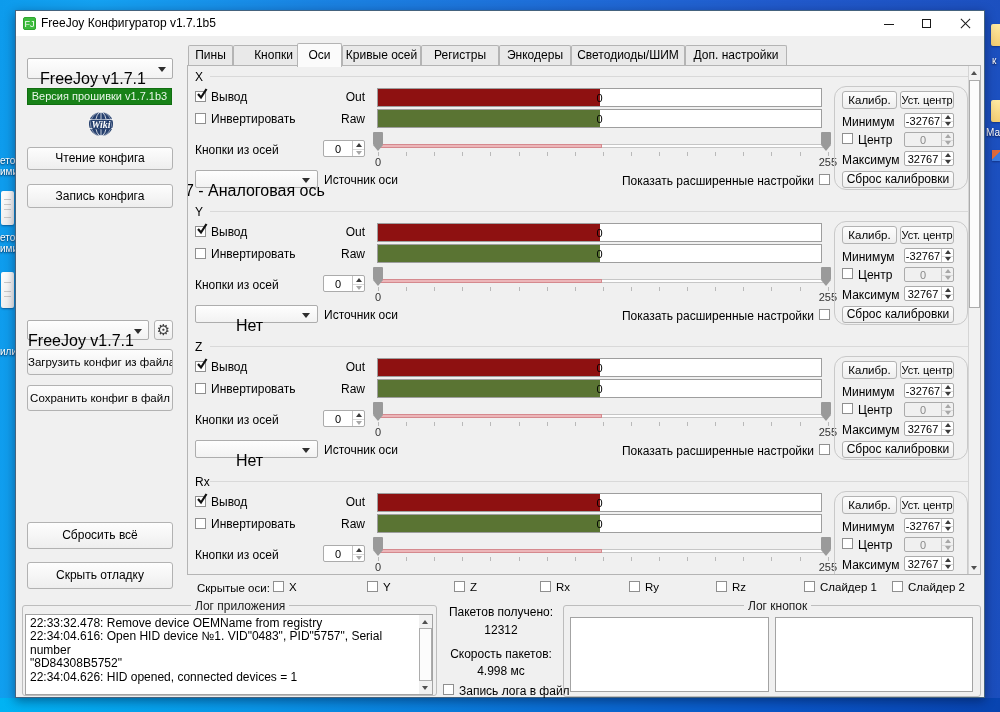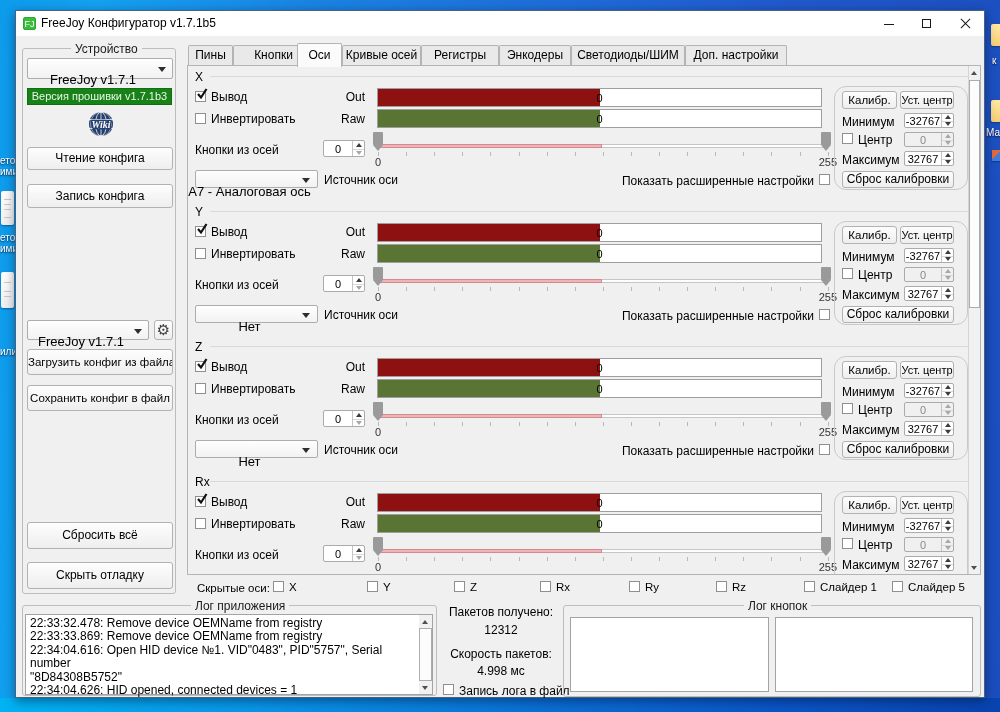--- a/index.html
+++ b/index.html
@@ -38,21 +38,21 @@
   .cap-glyph-close{position:absolute;left:14px;top:7px;width:11px;height:11px;}
   .cap-glyph-close:before,.cap-glyph-close:after{content:"";position:absolute;left:-1px;top:5px;width:13px;height:1px;background:#1A1A1A;}
   .cap-glyph-close:before{transform:rotate(45deg);} .cap-glyph-close:after{transform:rotate(-45deg);}
 
   
   .btn{position:absolute;background:linear-gradient(180deg,#FDFDFD 0%,#F5F5F5 55%,#EEEEEE 100%);
     border:1px solid #B2B2B2;border-radius:3px;text-align:center;color:#000;white-space:nowrap;overflow:hidden;}
   .combo{position:absolute;background:linear-gradient(180deg,#FEFEFE,#F2F2F2);
     border:1px solid #ADADAD;border-radius:2px;}
   .combo .cb-text{position:absolute;left:2px;right:16px;top:0;bottom:0;display:flex;
-    align-items:center;justify-content:center;white-space:nowrap;font-size:13px;margin-top:20px;}
+    align-items:center;justify-content:center;white-space:nowrap;font-size:16px;margin-top:20px;}
   .arr-down{position:absolute;width:0;height:0;border-left:4px solid transparent;
     border-right:4px solid transparent;border-top:5px solid #2E2E2E;}
   .chk{position:absolute;width:11px;height:11px;background:#fff;border:1px solid #8F8F8F;}
   .chk .tick{display:none;position:absolute;left:-1px;top:-5px;width:14px;height:14px;}
   .chk.checked .tick{display:block;}
   .lbl{position:absolute;white-space:nowrap;}
   .group{position:absolute;border:1px solid #BDBDBD;border-radius:3px;}
   .group-title{position:absolute;background:#F0F0F0;padding:0 4px;white-space:nowrap;color:#1A1A1A;}
 
   
@@ -158,23 +158,20 @@
           <div class="cap-glyph-min"></div>
         </div>
       <div class="cap-btn" id="btn-max">
           <div class="cap-glyph-max"></div>
         </div>
       <div class="cap-btn" id="btn-close">
           <div class="cap-glyph-close"></div>
         </div>
     </div>
 
-    <div class="group" id="grp-device">
-      <div class="group-title" id="grp-device-title">Устройство</div>
-    </div>
     <div class="combo" style="left:11px;top:47px;width:146px;height:21px;">
       <div class="cb-text">FreeJoy v1.7.1</div>
       <div class="arr-down" style="right:6px;top:8px;"></div>
     </div>
     <div id="fw-label" style="left:11px;top:77px;">Версия прошивки v1.7.1b3</div>
     <div id="wiki" style="left:72px;top:100px;">
       <svg width="26" height="26" viewBox="0 0 26 26">
         <circle cx="13" cy="13" r="12" fill="#26406E"></circle>
         <ellipse cx="13" cy="13" rx="5.5" ry="12" fill="none" stroke="#FFFFFF" stroke-width="0.9" opacity="0.85"></ellipse>
         <ellipse cx="13" cy="13" rx="10.5" ry="12" fill="none" stroke="#FFFFFF" stroke-width="0.8" opacity="0.6"></ellipse>
@@ -753,30 +750,29 @@
         <div class="lbl" style="font-size: 11.5px; top: 570px; left: 454px;">Z</div>
         <div class="chk" style="left: 524px; top: 570px;"></div>
         <div class="lbl" style="font-size: 11.5px; top: 570px; left: 540px;">Rx</div>
         <div class="chk" style="left: 613px; top: 570px;"></div>
         <div class="lbl" style="font-size: 11.5px; top: 570px; left: 629px;">Ry</div>
         <div class="chk" style="left: 700px; top: 570px;"></div>
         <div class="lbl" style="font-size: 11.5px; top: 570px; left: 716px;">Rz</div>
         <div class="chk" style="left: 788px; top: 570px;"></div>
         <div class="lbl" style="font-size: 11.5px; top: 570px; left: 804px;">Слайдер 1</div>
         <div class="chk" style="left: 876px; top: 570px;"></div>
-        <div class="lbl" style="font-size: 11.5px; top: 570px; left: 892px;">Слайдер 5</div>
+        <div class="lbl" style="font-size: 11.5px; top: 570px; left: 892px;">Слайдер 2</div>
       </div>
 
     <div class="group" style="left:6px;top:594px;width:415px;height:91px;">
       <div class="group-title" style="left:168px;top:-7px;">Лог приложения</div>
     </div>
     <div class="textarea" style="left:9px;top:603px;width:408px;height:81px;">
       <div class="log-text" id="app-log-lines">
           <div>22:33:32.478: Remove device OEMName from registry</div>
-          <div>22:33:33.869: Remove device OEMName from registry</div>
           <div>22:34:04.616: Open HID device №1. VID"0483", PID"5757", Serial number</div>
           <div>"8D84308B5752"</div>
           <div>22:34:04.626: HID opened, connected devices = 1</div>
         </div>
       <div class="vsb" style="right:0;top:0;width:13px;height:79px;">
         <div class="sb-up">
             <div class="sb-tri-up"></div>
           </div>
         <div class="sb-thumb" style="top:13px;height:53px;"></div>
         <div class="sb-dn">

